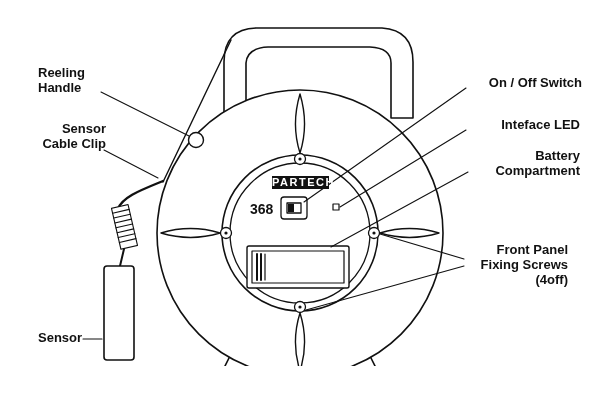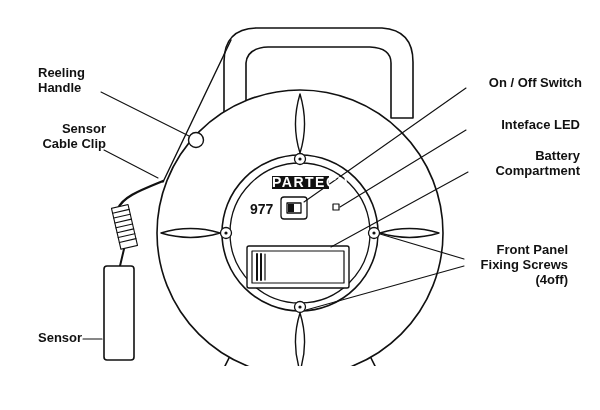--- a/index.html
+++ b/index.html
@@ -8,21 +8,21 @@
     font-family:"Liberation Sans", sans-serif; overflow:hidden;padding-left:48px;
   }
   .canvas svg { position:absolute; left:0; top:0; }
   .label {
     position:absolute; font-size:13px; font-weight:700; line-height:1.15;
     color:#111; white-space:pre-line; text-align:right;
   }
   .label.left-align { text-align:left; }
   .brand-logo {
     position:absolute; left:272px; top:176px; width:57px; height:13px;
-    background:#111; color:#fff; font-size:14px; font-weight:700;
+    background:#111; color:#fff; font-size:11px; font-weight:700;
     letter-spacing:1.5px; text-align:center; line-height:13px;
   }
   .model-number {
     position:absolute; left:250px; top:201px; font-size:14px; font-weight:700; color:#111;
   }
 </style>
 </head>
 <body>
 
 <div class="canvas">
@@ -121,15 +121,15 @@
   <div class="label" style="left:468px; top:149px; width:112px;">Battery
 Compartment</div>
 
   <div class="label" style="left:468px; top:118px; width:112px;">Inteface LED</div>
 
   <div class="label" style="left:452px; top:243px; width:116px;">Front Panel
 Fixing Screws
 (4off)</div>
 
   <div class="brand-logo">PARTECH</div>
-  <div class="model-number">977</div>
+  <div class="model-number">368</div>
 
 </div>
 
 </body></html>

